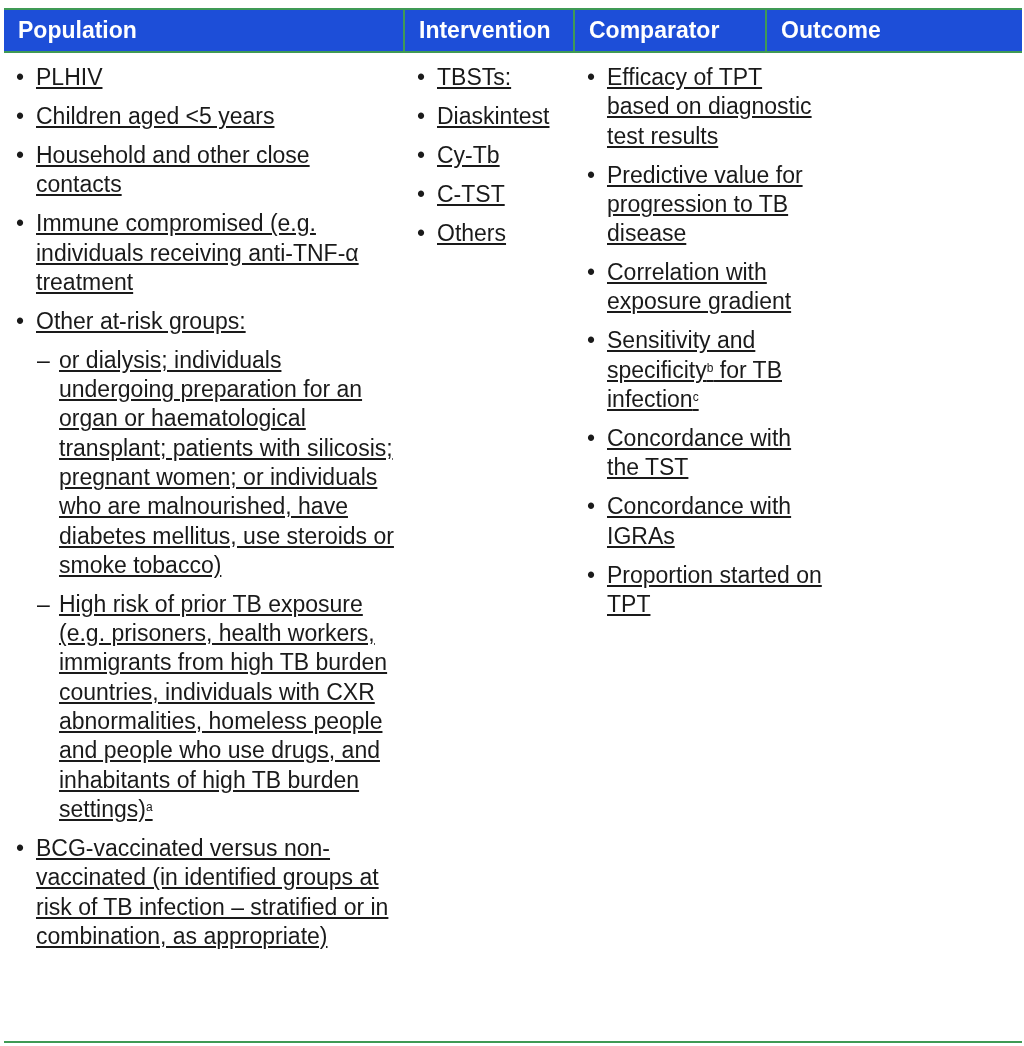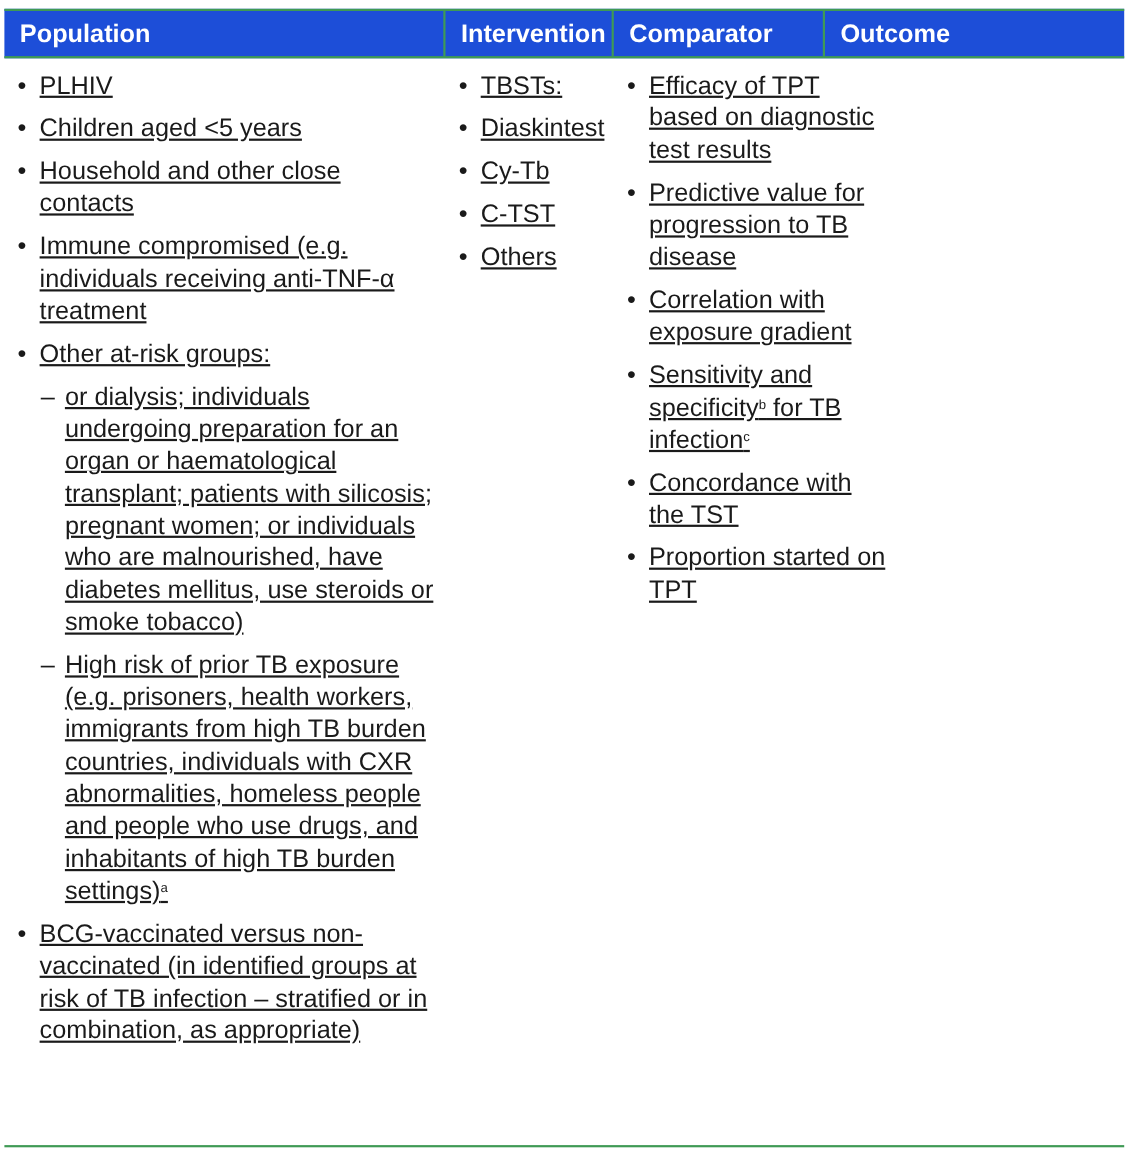--- a/index.html
+++ b/index.html
@@ -2,21 +2,21 @@
 <html><head>
 <meta charset="utf-8">
 <style>
   html, body { margin: 0; padding: 0; background: #ffffff; }
   body { width: 1024px; height: 1046px; position: relative; font-family: "Liberation Sans", "DejaVu Sans", sans-serif; color: #1a1a1a; }
   .table { position: absolute; left: 4px; top: 8px; width: 1018px; }
   .header { display: flex; height: 45px; background: #1d4ed8; border-top: 2px solid #3f9a55; border-bottom: 2px solid #3f9a55; box-sizing: border-box; }
   .hcell { color: #ffffff; font-weight: bold; font-size: 23px; line-height: 41px; padding-left: 14px; box-sizing: border-box; border-right: 2px solid #3f9a55; }
   .hcell:last-child { border-right: none; }
   .c1 { width: 401px; }
-  .c2 { width: 153px; }
+  .c2 { width: 170px; }
   .c3 { width: 192px; }
   .c4 { width: 254px; }
   .body { display: flex; }
   .col { box-sizing: border-box; padding-top: 10px; font-size: 23px; line-height: 29.3px; text-decoration: underline; }
   .col.c1 { padding-left: 12px; padding-right: 4px; }
   .col.c2 { padding-left: 12px; }
   .col.c3 { padding-left: 14px; }
   .col.c4 { padding-left: 12px; padding-right: 2px; }
   ul { list-style: none; margin: 0; padding: 0; }
   li.b { position: relative; padding-left: 20px; margin-bottom: 9.7px; }
@@ -63,19 +63,20 @@
     </div>
 
 
     <div class="col c4">
       <ul>
         <li class="b">Efficacy of TPT based on diagnostic test results</li>
         <li class="b">Predictive value for progression to TB disease</li>
         <li class="b">Correlation with exposure gradient</li>
         <li class="b"><span>Sensitivity and specificity</span><sup>b</sup><span> for TB infection</span><sup>c</sup></li>
         <li class="b">Concordance with the TST</li>
+        <li class="b">Concordance with IGRAs</li>
         <li class="b">Proportion started on TPT</li>
       </ul>
     </div>
   </div>
 </div>
 
 <div class="bottom-rule"></div>
 
 </body></html>

